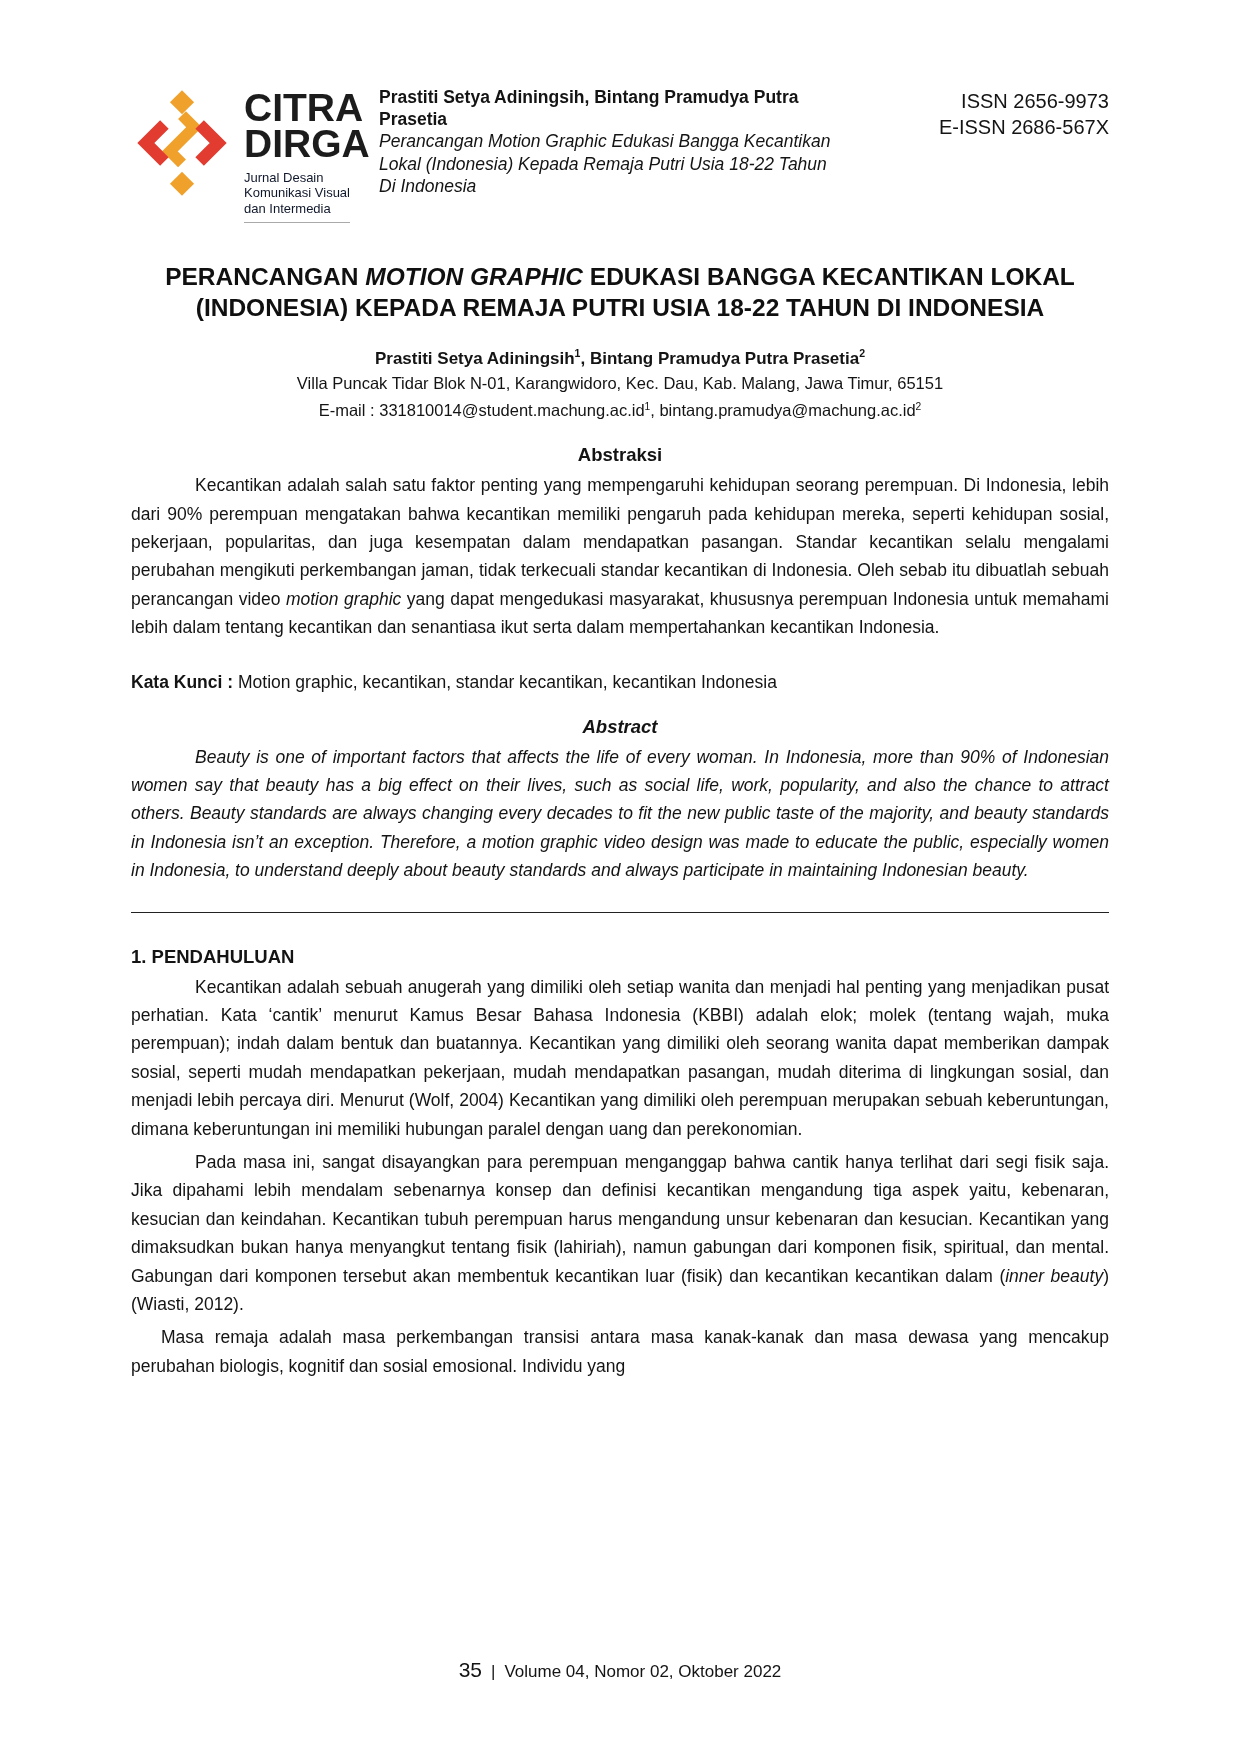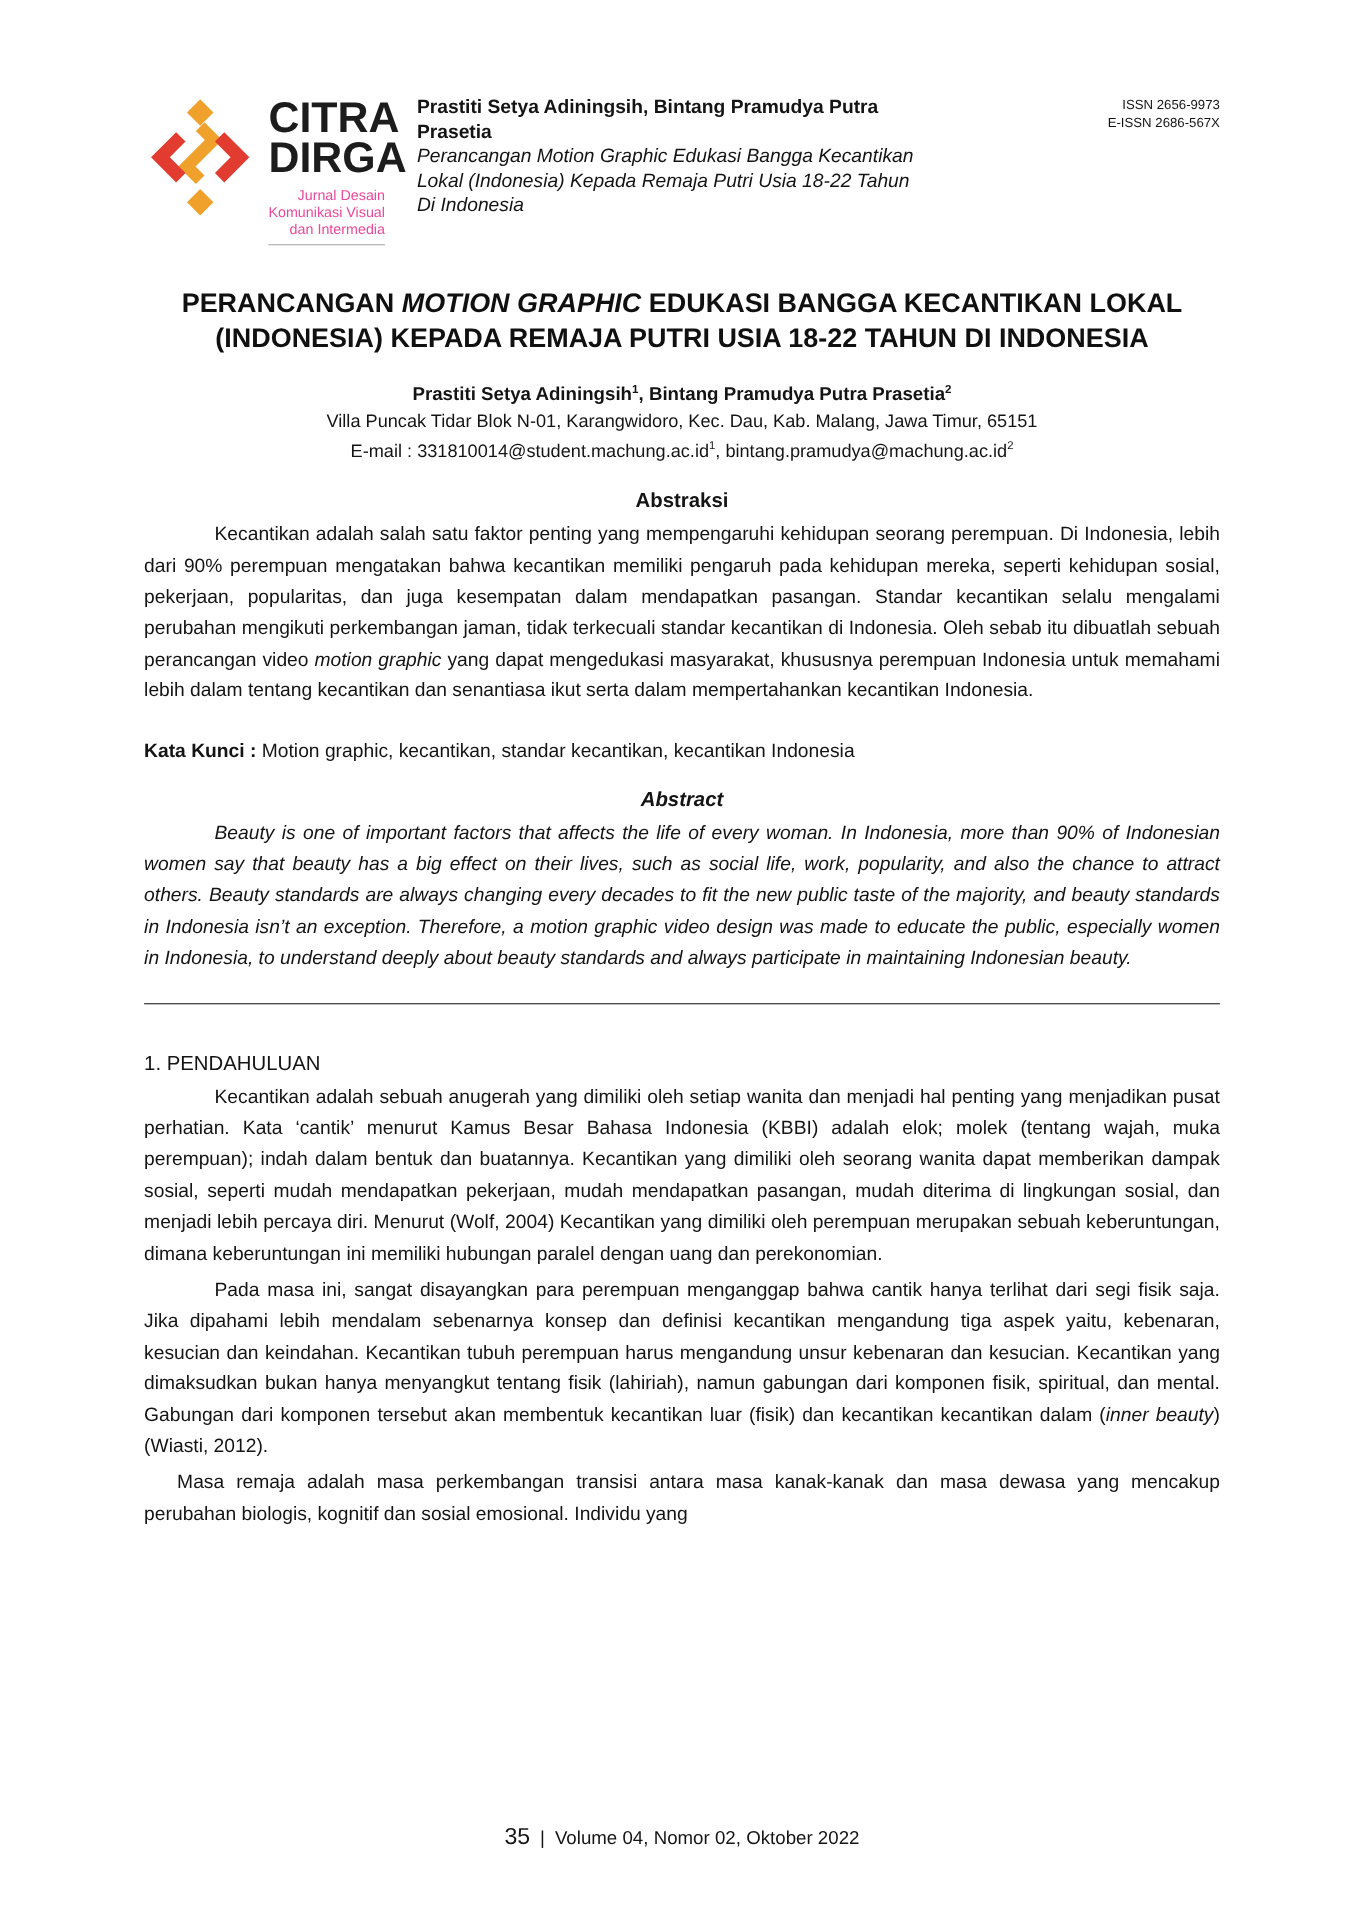--- a/index.html
+++ b/index.html
@@ -17,25 +17,25 @@
     padding:86px 131px 0 131px;
     overflow:hidden;
   }
 
   
   .header { display:flex; align-items:flex-start; }
   .logo-block { display:flex; gap:11px; width:246px; flex-shrink:0; }
   .logo-mark { width:102px; height:114px; flex-shrink:0; }
   .logo-textcol { padding-top:4px; }
   .logo-word { font-size:39px; font-weight:bold; letter-spacing:0px; line-height:0.93; color:#1c1c1c; }
-  .logo-sub { margin-top:7px; font-size:13px; line-height:1.22; color:#ec4899; border-bottom:1px solid #aaa; padding-bottom:5px; display:inline-block;text-align:right; }
+  .logo-sub { margin-top:7px; font-size:13px; line-height:1.22; color:#0f172a; border-bottom:1px solid #aaa; padding-bottom:5px; display:inline-block; }
   .head-mid { width:452px; font-size:17.5px; line-height:1.27; margin-left:2px; }
   .head-mid .names { font-weight:bold; }
   .head-mid .runtitle { font-style:italic; }
-  .head-right { margin-left:auto; text-align:right; font-size:12px; line-height:1.3; padding-top:2px; }
+  .head-right { margin-left:auto; text-align:right; font-size:20px; line-height:1.3; padding-top:2px; }
 
   
   .title {
     margin-top:38px; text-align:center;
     font-size:24.5px; font-weight:bold; line-height:31px; color:#101010;
   }
   .title em { font-style:italic; }
   .authors-line { margin-top:25px; text-align:center; font-size:17px; font-weight:bold; line-height:22px; }
   .affil { text-align:center; font-size:16.5px; line-height:27px; }
   sup { font-size:62%; vertical-align:super; line-height:0; }
@@ -51,21 +51,21 @@
   .indent { text-indent:64px; }
   .indent-sm { text-indent:30px; }
   .it-par { font-style:italic; }
   .kw-line { margin-top:26px; font-size:17.5px; line-height:28px; }
   .kw-line .lbl { font-weight:bold; }
   .kw-line.en { font-style:italic; }
   .kw-line.en .lbl { font-weight:bold; font-style:italic; }
 
   .rule { border:none; border-top:1.6px solid #222; margin-top:27px; }
 
-  .sec-head { margin-top:43px; font-size:18.5px; font-weight:normal; }
+  .sec-head { margin-top:33px; font-size:18.5px; font-weight:bold; }
 
   
   .footer {
     position:absolute; bottom:72px; left:0; right:0;
     text-align:center; font-size:17px; color:#141414;
   }
   .footer .pg { font-size:21px; }
   .footer .sep { margin:0 9px; color:#141414; }
 </style>
 </head>

